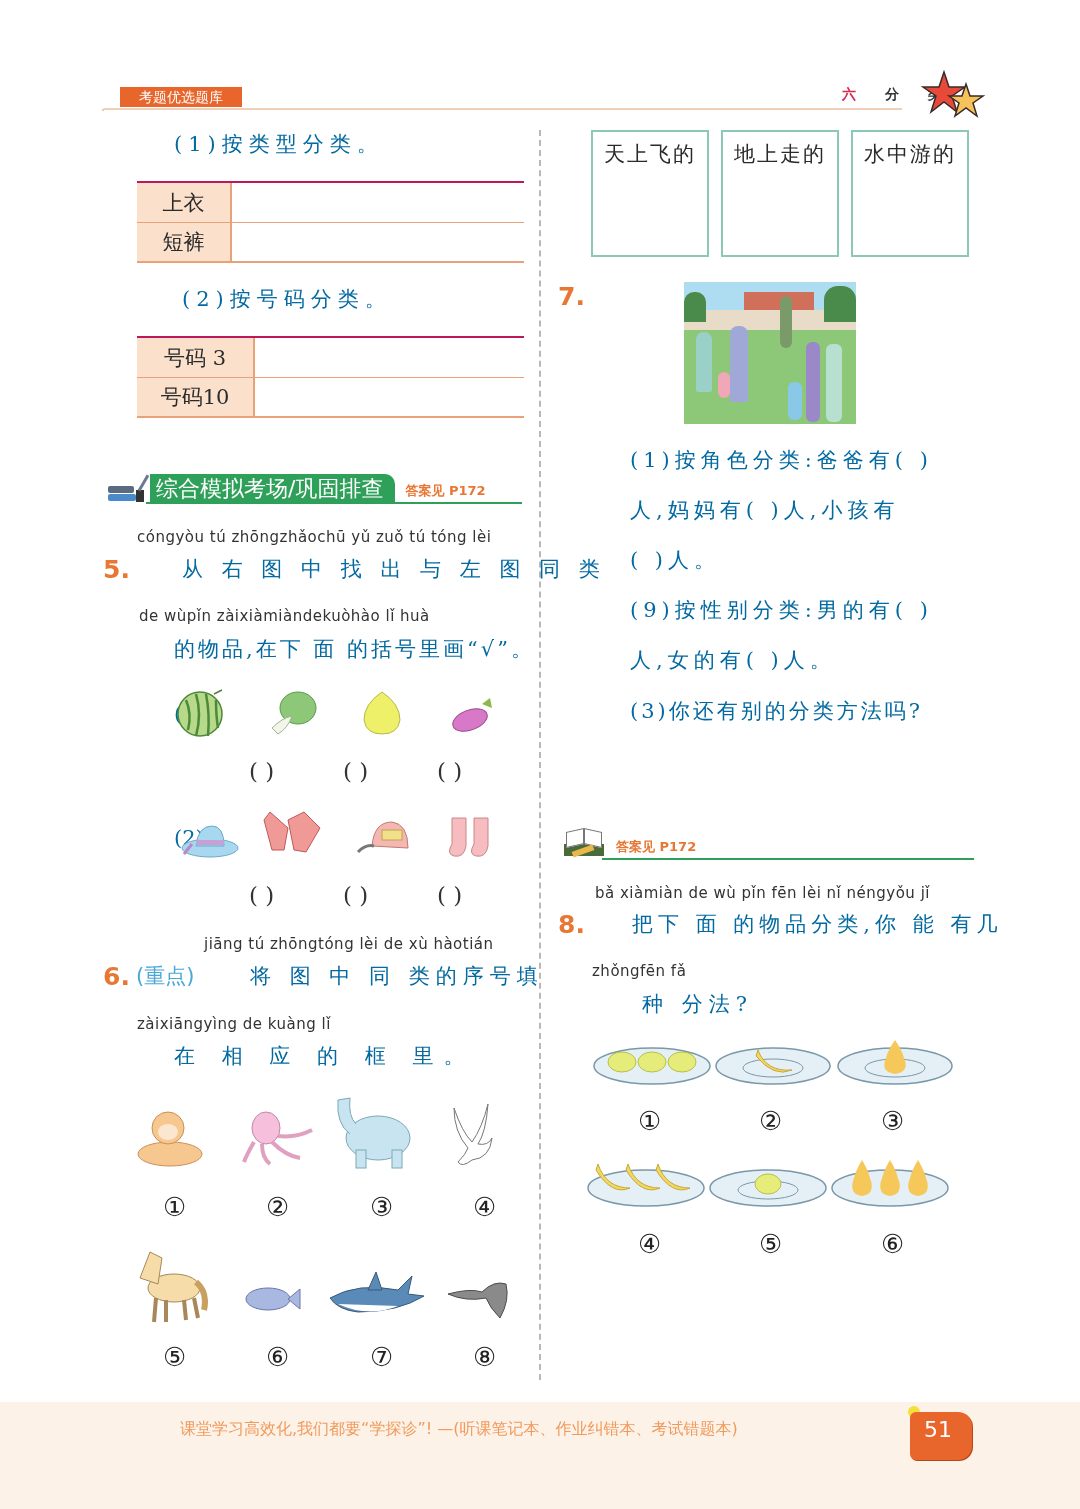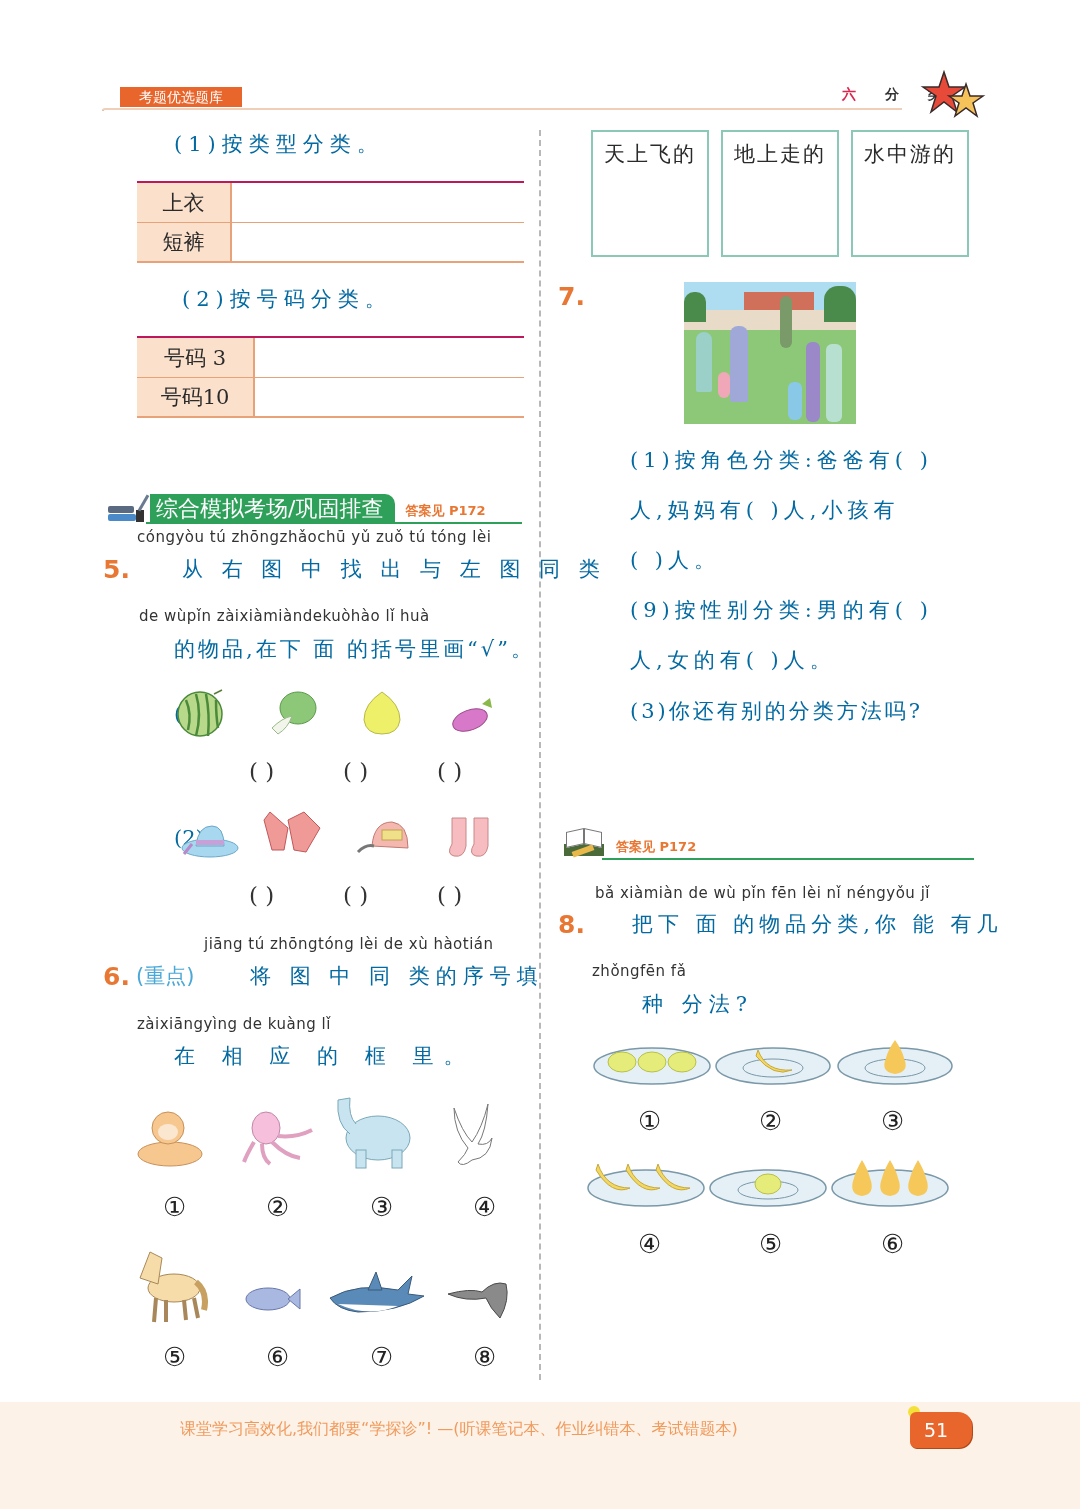--- a/index.html
+++ b/index.html
@@ -37,21 +37,21 @@
 
   .paren-row { position: absolute; font-size: 23px; color: #333; display: flex; }
   .paren-row span { display: inline-block; width: 94px; }
 
   .circ { position: absolute; font-size: 26px; color: #222; font-family: "DejaVu Sans", sans-serif; }
 
   .cat-box { position: absolute; top: 130px; width: 118px; height: 127px; border: 2px solid #8cc8b8; font-size: 21px; text-align: center; padding-top: 8px; letter-spacing: 2px; }
 
   .footer { position: absolute; left: 0; top: 1402px; width: 1080px; height: 107px; background: #fdf2e8; }
   .footer-text { position: absolute; left: 180px; top: 1419px; font-family: "DejaVu Sans", sans-serif; font-size: 16px; color: #f09a5c; white-space: nowrap; }
-  .page-tag { position: absolute; left: 910px; top: 1412px; width: 62px; height: 36px; background: #e8652c; border-radius: 6px 14px 14px 6px; color: #fff; font-family: "DejaVu Sans", sans-serif; font-size: 19px; line-height: 36px; padding-left: 14px; box-shadow: 1px 1px 0 #b14a1a; }
+  .page-tag { position: absolute; left: 910px; top: 1412px; width: 62px; height: 48px; background: #e8652c; border-radius: 6px 14px 14px 6px; color: #fff; font-family: "DejaVu Sans", sans-serif; font-size: 22px; line-height: 36px; padding-left: 14px; box-shadow: 1px 1px 0 #b14a1a; }
   .sun { position: absolute; left: 908px; top: 1406px; width: 12px; height: 12px; border-radius: 50%; background: #f3e13a; }
 
   .scene { position: absolute; left: 684px; top: 282px; width: 172px; height: 142px; overflow: hidden; background: #aedcf0; }
 </style>
 </head>
 <body>
 
 <div class="hdr-line"></div>
 <div class="hdr-tag">考题优选题库</div>
 <div class="hdr-chapter"><span class="num">六</span> <span>分 类</span></div>
@@ -79,21 +79,21 @@
   <div class="row">
     <div class="hd" style="width:118px;">号码 3</div>
     <div class="cell"></div>
   </div>
   <div class="row">
     <div class="hd" style="width:118px;">号码10</div>
     <div class="cell"></div>
   </div>
 </div>
 
-<div class="banner" style="left:106px;top:470px;width:416px;height:34px;margin-top:20px;">
+<div class="banner" style="left:106px;top:470px;width:416px;height:34px;">
   <div class="banner-icon">
     <div class="abs" style="left:2px;top:16px;width:26px;height:7px;background:#5a6a80;border-radius:2px;"></div>
     <div class="abs" style="left:2px;top:24px;width:28px;height:7px;background:#4a8ac8;border-radius:2px;"></div>
     <div class="abs" style="left:30px;top:20px;width:8px;height:12px;background:#333;"></div>
     <div class="abs" style="left:36px;top:4px;width:3px;height:18px;background:#6a7a90;transform:rotate(30deg);"></div>
   </div>
   <div class="pill">综合模拟考场/巩固排查</div>
   <div class="ans">答案见 P172</div>
   <div class="uline"></div>
 </div>

